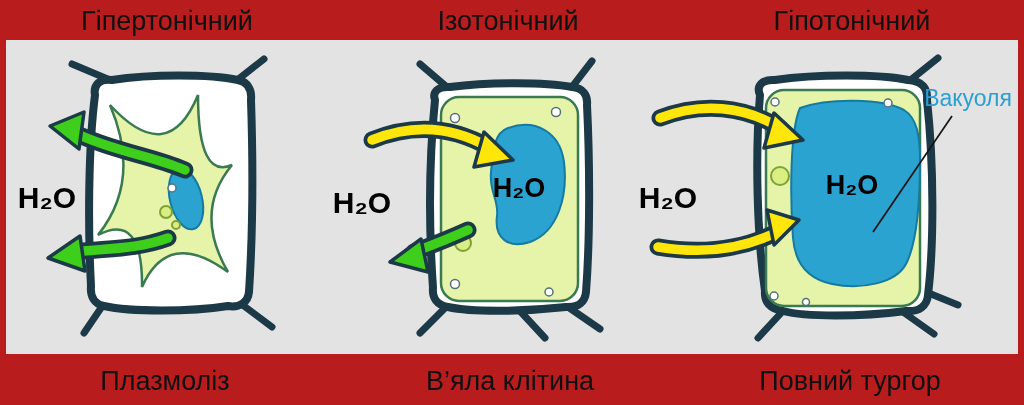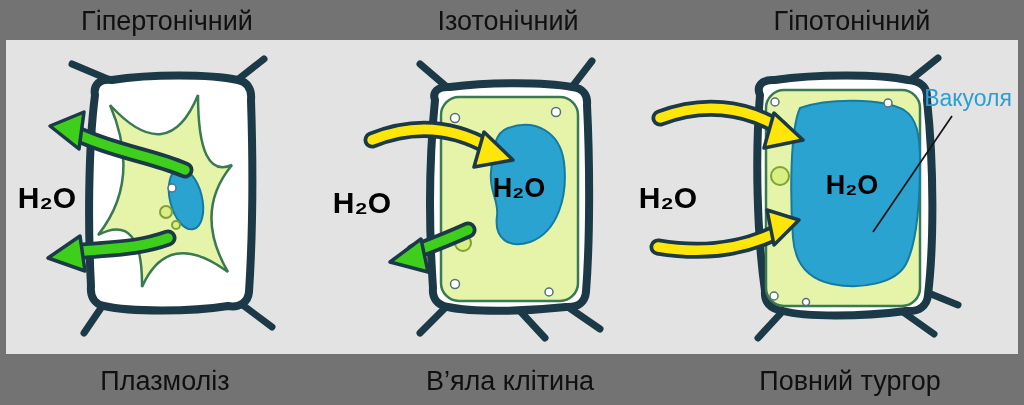--- a/index.html
+++ b/index.html
@@ -1,16 +1,16 @@
 <!DOCTYPE html>
 <html><head>
 <meta charset="utf-8">
 <style>
   html,body { margin:0; padding:0; background:#ffffff; }
-  .stage { position:relative; width:1024px; height:405px; background:#737373; overflow:hidden;
+  .stage { position:relative; width:1024px; height:405px; background:#b91c1c; overflow:hidden;
            font-family:"Liberation Sans","DejaVu Sans",sans-serif; }
   svg { display:block; }
 
   .panel-title   { font-family:"Liberation Sans","DejaVu Sans",sans-serif; font-size:27px; font-weight:500; fill:#101010; }
   .panel-caption { font-family:"Liberation Sans","DejaVu Sans",sans-serif; font-size:27px; font-weight:500; fill:#101010; }
   .h2o-label     { font-family:"Liberation Sans","DejaVu Sans",sans-serif; font-size:30px; font-weight:bold; fill:#000000; }
   .h2o-label-in  { font-family:"Liberation Sans","DejaVu Sans",sans-serif; font-size:27px; font-weight:bold; fill:#000000; }
   .vacuole-label { font-family:"Liberation Sans","DejaVu Sans",sans-serif; font-size:23px; fill:#2a9fd4; }
 
   .wall       { fill:#ffffff; stroke:#1b3947; stroke-width:8; stroke-linejoin:round; }

